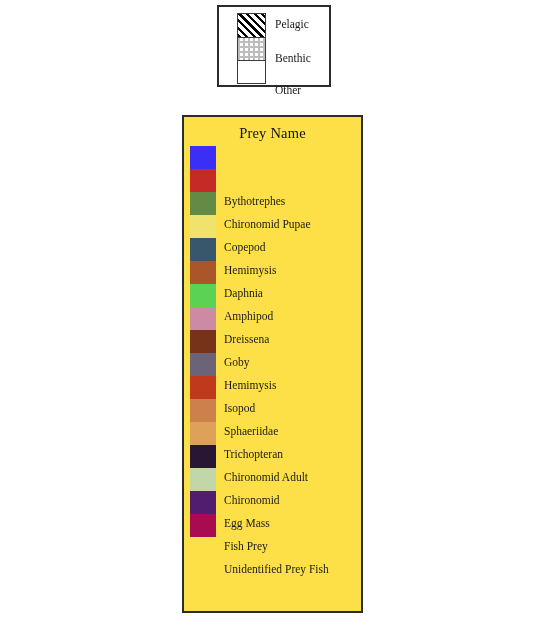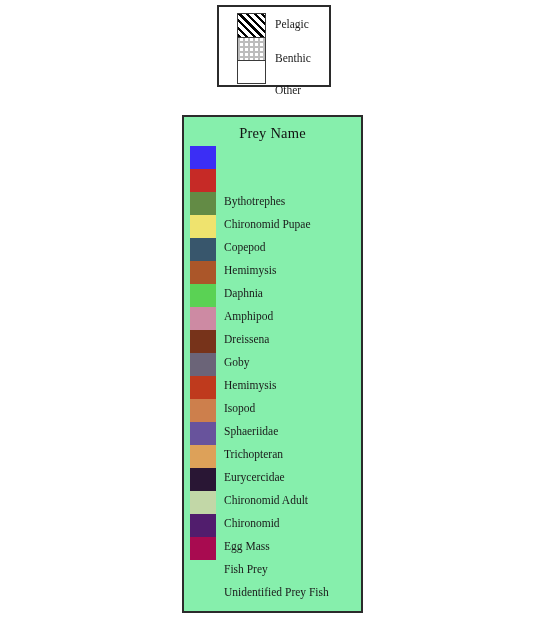--- a/index.html
+++ b/index.html
@@ -75,21 +75,21 @@
   #habitat-label-2 { top: 52px; margin-top: 20px; }
 
   
   #prey-legend {
     position: absolute;
     left: 182px;
     top: 115px;
     width: 181px;
     height: 498px;
     border: 2px solid #2b2b2b;
-    background: #86efac;
+    background: #fde047;
     box-sizing: border-box;
   }
   #prey-title {
     position: absolute;
     left: 0;
     top: 8px;
     width: 100%;
     text-align: center;
     font-size: 14.5px;
     color: #111111;
@@ -189,24 +189,20 @@
       </div>
       <div class="prey-row">
         <span class="prey-swatch" style="background-color: rgb(191, 58, 29);"></span>
         <span class="prey-label">Sphaeriidae</span>
       </div>
       <div class="prey-row">
         <span class="prey-swatch" style="background-color: rgb(205, 127, 76);"></span>
         <span class="prey-label">Trichopteran</span>
       </div>
       <div class="prey-row">
-        <span class="prey-swatch" style="background-color: rgb(104, 83, 156);"></span>
-        <span class="prey-label">Eurycercidae</span>
-      </div>
-      <div class="prey-row">
         <span class="prey-swatch" style="background-color: rgb(221, 161, 89);"></span>
         <span class="prey-label">Chironomid Adult</span>
       </div>
       <div class="prey-row">
         <span class="prey-swatch" style="background-color: rgb(41, 22, 52);"></span>
         <span class="prey-label">Chironomid</span>
       </div>
       <div class="prey-row">
         <span class="prey-swatch" style="background-color: rgb(194, 215, 167);"></span>
         <span class="prey-label">Egg Mass</span>

